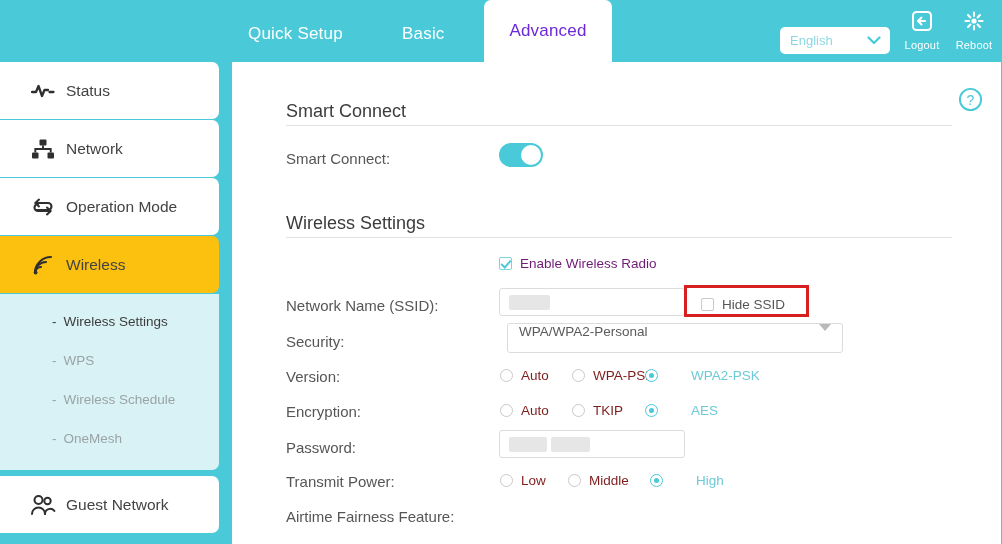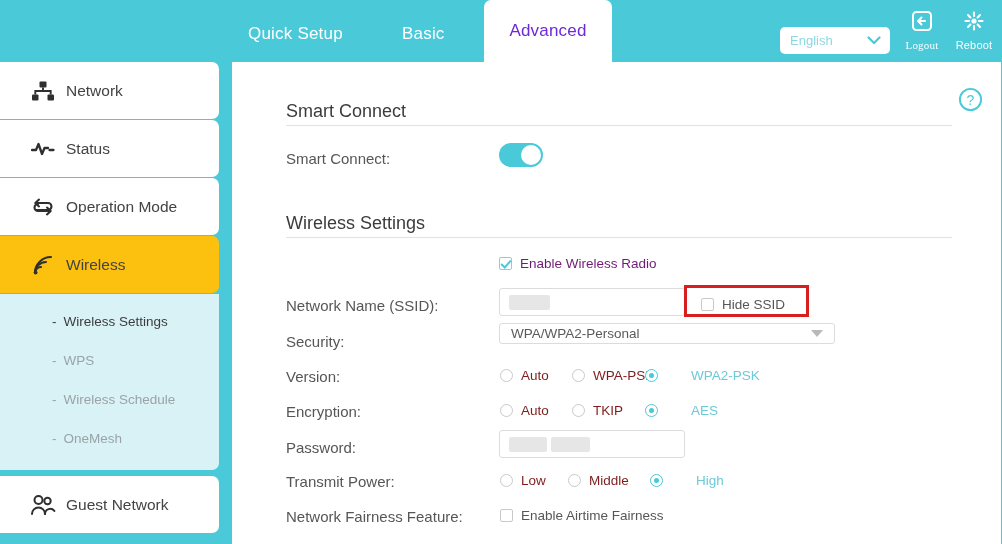--- a/index.html
+++ b/index.html
@@ -97,21 +97,21 @@
     text-align: center;
     cursor: pointer;
     color: #ffffff;
   }
   .hdr-btn .ico { height: 28px; line-height: 0; }
   .hdr-btn .lbl {
     font-size: 11px;
     margin-top: 3px;
     letter-spacing: .2px;
   }
-  .btn-logout { right: 56px; font-family: Liberation Serif, serif; }
+  .btn-logout { right: 56px; }
   .btn-reboot { right: 4px; }
 
   
   .sidebar {
     position: absolute;
     left: 0; top: 62px;
     width: 232px;
     height: 482px;
     background: #4ac9d8;
     overflow: hidden;
@@ -230,28 +230,29 @@
   }
   .redact {
     position: absolute;
     background: #e6e6e6;
     border-radius: 2px;
   }
 
   
   .select-box {
     position: absolute;
-    height: 21px;
+    height: 30px;
     border: 1px solid #dcdcdc;
     border-radius: 3px;
     background: #ffffff;
     display: flex;
-    align-items: center;
-    box-sizing: border-box;
-    cursor: pointer;
+    align-items: flex-start;
+    box-sizing: border-box;
+    cursor: pointer;
+    margin-left: 8px;
   }
   .select-box .sel-text {
     font-size: 13.5px;
     color: #5a5a5a;
     margin-left: 11px;
     flex: 1;
   }
   .select-box .sel-arrow {
     margin-right: 11px;
     width: 0; height: 0;
@@ -386,38 +387,38 @@
         </svg>
       </div>
       <div class="lbl">Reboot</div>
     </div>
   </div>
 
   <div class="sidebar">
 
     <div class="nav-item">
       <span class="nv-ico">
+        <svg width="24" height="20" viewBox="0 0 24 20">
+          <path d="M1 11 H5 L7.5 5 L11 15 L13.5 9 H17" fill="none" stroke="#2f2f2f" stroke-width="2.3" stroke-linecap="round" stroke-linejoin="round"></path>
+          <path d="M18.5 11 H22.5" fill="none" stroke="#2f2f2f" stroke-width="2.3" stroke-linecap="round"></path>
+        </svg>
+      </span>
+      <span class="nv-lbl">Status</span>
+    </div>
+
+    <div class="nav-item">
+      <span class="nv-ico">
         <svg width="24" height="22" viewBox="0 0 24 22">
           <rect x="8.5" y="1.5" width="7" height="6" rx="1" fill="#2f2f2f"></rect>
           <rect x="1" y="14.5" width="6.5" height="6" rx="1" fill="#2f2f2f"></rect>
           <rect x="16.5" y="14.5" width="6.5" height="6" rx="1" fill="#2f2f2f"></rect>
           <path d="M12 7.5 V11 M4.3 14.5 V11 H19.7 V14.5" fill="none" stroke="#2f2f2f" stroke-width="1.9"></path>
         </svg>
       </span>
       <span class="nv-lbl">Network</span>
-    </div>
-
-    <div class="nav-item">
-      <span class="nv-ico">
-        <svg width="24" height="20" viewBox="0 0 24 20">
-          <path d="M1 11 H5 L7.5 5 L11 15 L13.5 9 H17" fill="none" stroke="#2f2f2f" stroke-width="2.3" stroke-linecap="round" stroke-linejoin="round"></path>
-          <path d="M18.5 11 H22.5" fill="none" stroke="#2f2f2f" stroke-width="2.3" stroke-linecap="round"></path>
-        </svg>
-      </span>
-      <span class="nv-lbl">Status</span>
     </div>
 
     <div class="nav-item">
       <span class="nv-ico">
         <svg width="24" height="22" viewBox="0 0 24 22">
           <path d="M5 7 H17 a3.5 3.5 0 0 1 0 7 H5" fill="none" stroke="#2f2f2f" stroke-width="2.1" stroke-linecap="round"></path>
           <path d="M8 3.6 L4.3 7 L8 10.4" fill="none" stroke="#2f2f2f" stroke-width="2.1" stroke-linecap="round" stroke-linejoin="round"></path>
           <path d="M19 8 H7 a3.5 3.5 0 0 0 0 7 H19" fill="none" stroke="#2f2f2f" stroke-width="2.1" stroke-linecap="round" opacity="0"></path>
           <path d="M16 11.6 L19.7 15 L16 18.4" fill="none" stroke="#2f2f2f" stroke-width="2.1" stroke-linecap="round" stroke-linejoin="round"></path>
           <path d="M19 15 H7 a3.5 3.5 0 0 1 0-7" fill="none" stroke="#2f2f2f" stroke-width="2.1" stroke-linecap="round"></path>
@@ -554,20 +555,16 @@
     </div>
     <div class="radio-wrap" style="left:336px; top:411px;">
       <span class="rad"></span>
       <span class="rad-lbl">Middle</span>
     </div>
     <div class="radio-wrap" style="left:418px; top:411px;">
       <span class="rad sel"></span>
       <span class="rad-lbl teal">High</span>
     </div>
 
-    <div class="row-label" style="top:446px;">Network Fairness Feature:</div>
-    <div class="cbx-wrap" style="left:268px; top:446px;">
-      <span class="cbx"></span>
-      <span class="cbx-lbl">Enable Airtime Fairness</span>
-    </div>
+    <div class="row-label" style="top:446px;">Airtime Fairness Feature:</div>
 
   </div>
 </div>
 
 </body></html>

